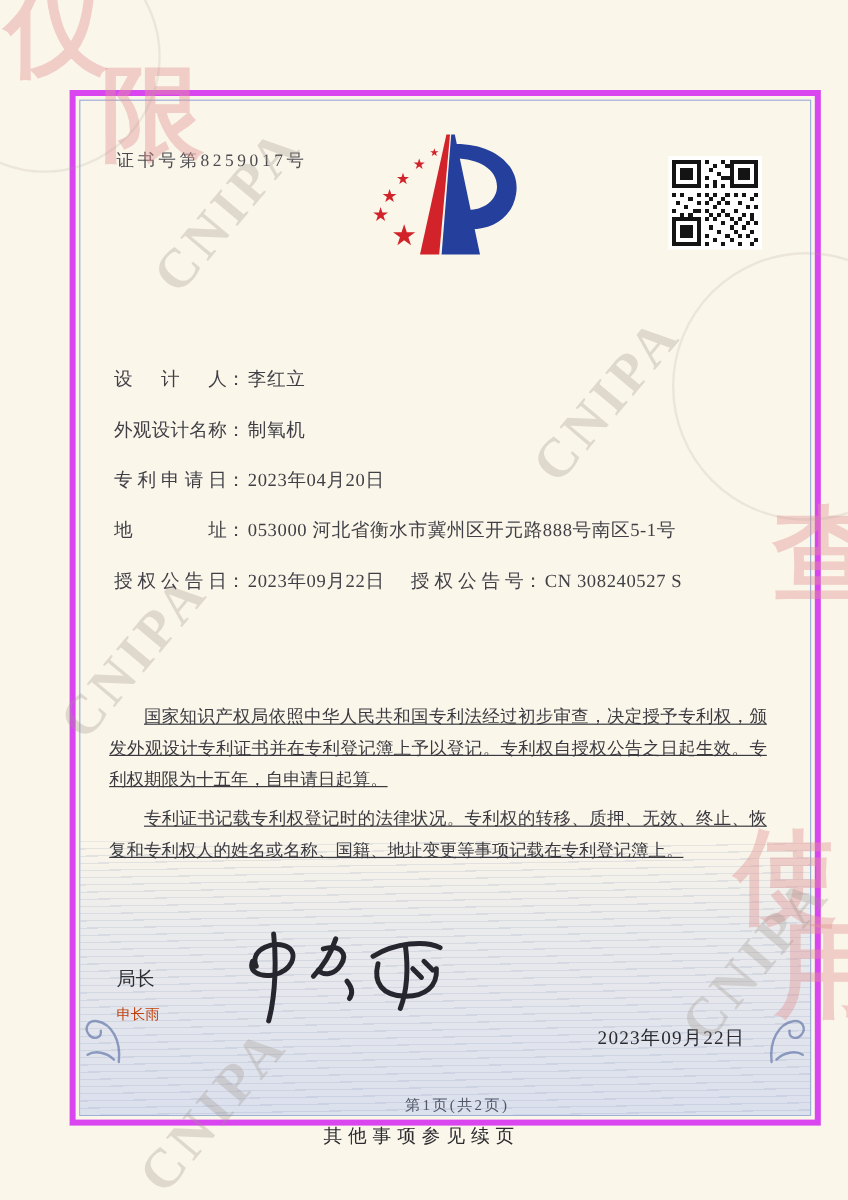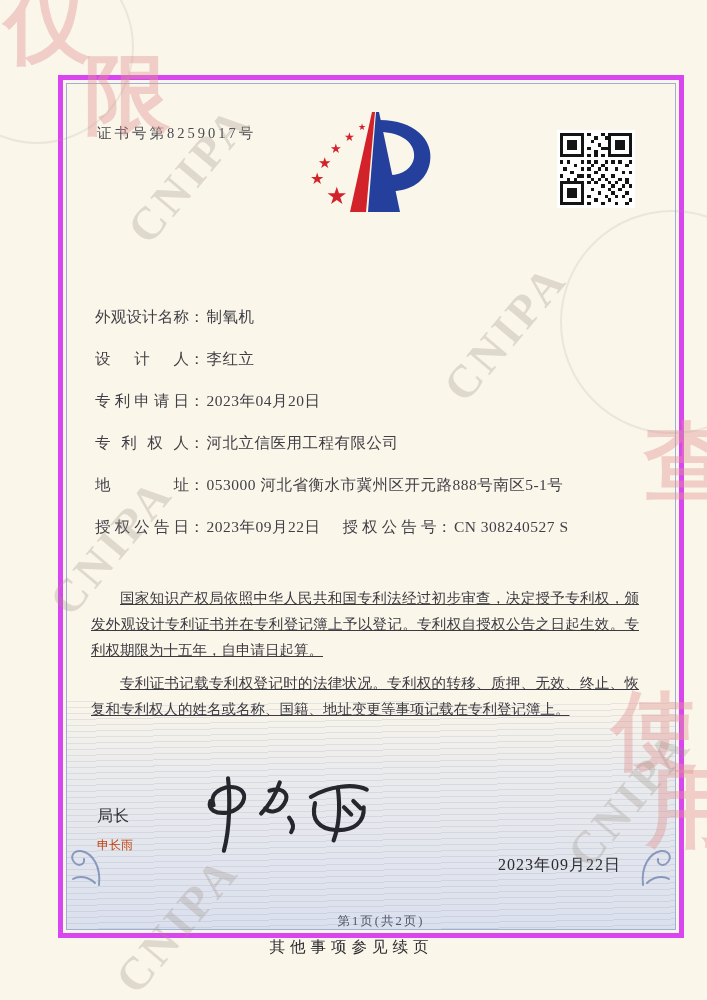--- a/index.html
+++ b/index.html
@@ -105,30 +105,27 @@
   <svg class="qr" viewBox="0 0 21 21" shape-rendering="crispEdges">
     <path fill-rule="evenodd" fill="#141414" d="M0,0h7v7h-7zM1,1v5h5v-5zM2,2h3v3h-3z"></path>
     <path fill-rule="evenodd" fill="#141414" d="M14,0h7v7h-7zM15,1v5h5v-5zM16,2h3v3h-3z"></path>
     <path fill-rule="evenodd" fill="#141414" d="M0,14h7v7h-7zM1,15v5h5v-5zM2,16h3v3h-3z"></path>
     <path fill="#141414" d="M8,0h1v1h-1zM10,1h1v1h-1zM12,0h1v1h-1zM9,2h1v1h-1zM11,3h1v1h-1zM8,4h1v1h-1zM12,4h1v1h-1zM10,5h1v1h-1zM8,6h1v1h-1zM10,6h1v1h-1zM12,6h1v1h-1zM13,1h1v1h-1zM13,4h1v1h-1zM6,8h1v1h-1zM6,10h1v1h-1zM6,12h1v1h-1zM0,8h1v1h-1zM2,8h1v1h-1zM4,9h1v1h-1zM1,10h1v1h-1zM3,11h1v1h-1zM0,12h1v1h-1zM5,12h1v1h-1zM2,13h1v1h-1zM4,13h1v1h-1zM8,8h1v1h-1zM10,8h1v1h-1zM13,8h1v1h-1zM9,9h1v1h-1zM12,9h1v1h-1zM8,10h1v1h-1zM11,10h1v1h-1zM13,10h1v1h-1zM10,11h1v1h-1zM8,12h1v1h-1zM12,12h1v1h-1zM9,13h1v1h-1zM11,13h1v1h-1zM13,13h1v1h-1zM15,8h1v1h-1zM17,8h1v1h-1zM20,8h1v1h-1zM19,9h1v1h-1zM16,10h1v1h-1zM18,11h1v1h-1zM20,11h1v1h-1zM15,12h1v1h-1zM17,13h1v1h-1zM19,13h1v1h-1zM14,14h1v1h-1zM16,14h1v1h-1zM19,14h1v1h-1zM15,15h1v1h-1zM18,15h1v1h-1zM20,15h1v1h-1zM14,16h1v1h-1zM17,16h1v1h-1zM15,17h1v1h-1zM19,17h1v1h-1zM16,18h1v1h-1zM18,18h1v1h-1zM14,19h1v1h-1zM20,19h1v1h-1zM8,14h1v1h-1zM10,14h1v1h-1zM12,15h1v1h-1zM9,16h1v1h-1zM11,17h1v1h-1zM8,18h1v1h-1zM13,18h1v1h-1zM10,19h1v1h-1zM8,20h1v1h-1zM12,20h1v1h-1zM16,20h1v1h-1zM19,20h1v1h-1z"></path>
   </svg>
 
 
   <div class="fields">
     <div class="field">
+      <span class="flabel">设计人</span><span class="fsep">：</span><span class="fvalue">李红立</span>
+    </div>
+    <div class="field">
       <span class="flabel">外观设计名称</span><span class="fsep">：</span><span class="fvalue">制氧机</span>
     </div>
     <div class="field">
-      <span class="flabel">设计人</span><span class="fsep">：</span><span class="fvalue">李红立</span>
-    </div>
-    <div class="field">
       <span class="flabel">专利申请日</span><span class="fsep">：</span><span class="fvalue">2023年04月20日</span>
-    </div>
-    <div class="field">
-      <span class="flabel">专利权人</span><span class="fsep">：</span><span class="fvalue">河北立信医用工程有限公司</span>
     </div>
     <div class="field">
       <span class="flabel">地址</span><span class="fsep">：</span><span class="fvalue">053000 河北省衡水市冀州区开元路888号南区5-1号</span>
     </div>
     <div class="field">
       <span><span class="flabel">授权公告日</span><span class="fsep">：</span><span class="fvalue">2023年09月22日</span></span>
       <span class="field-pair2"><span class="flabel">授权公告号</span><span class="fsep">：</span><span class="fvalue">CN 308240527 S</span></span>
     </div>
   </div>
 

